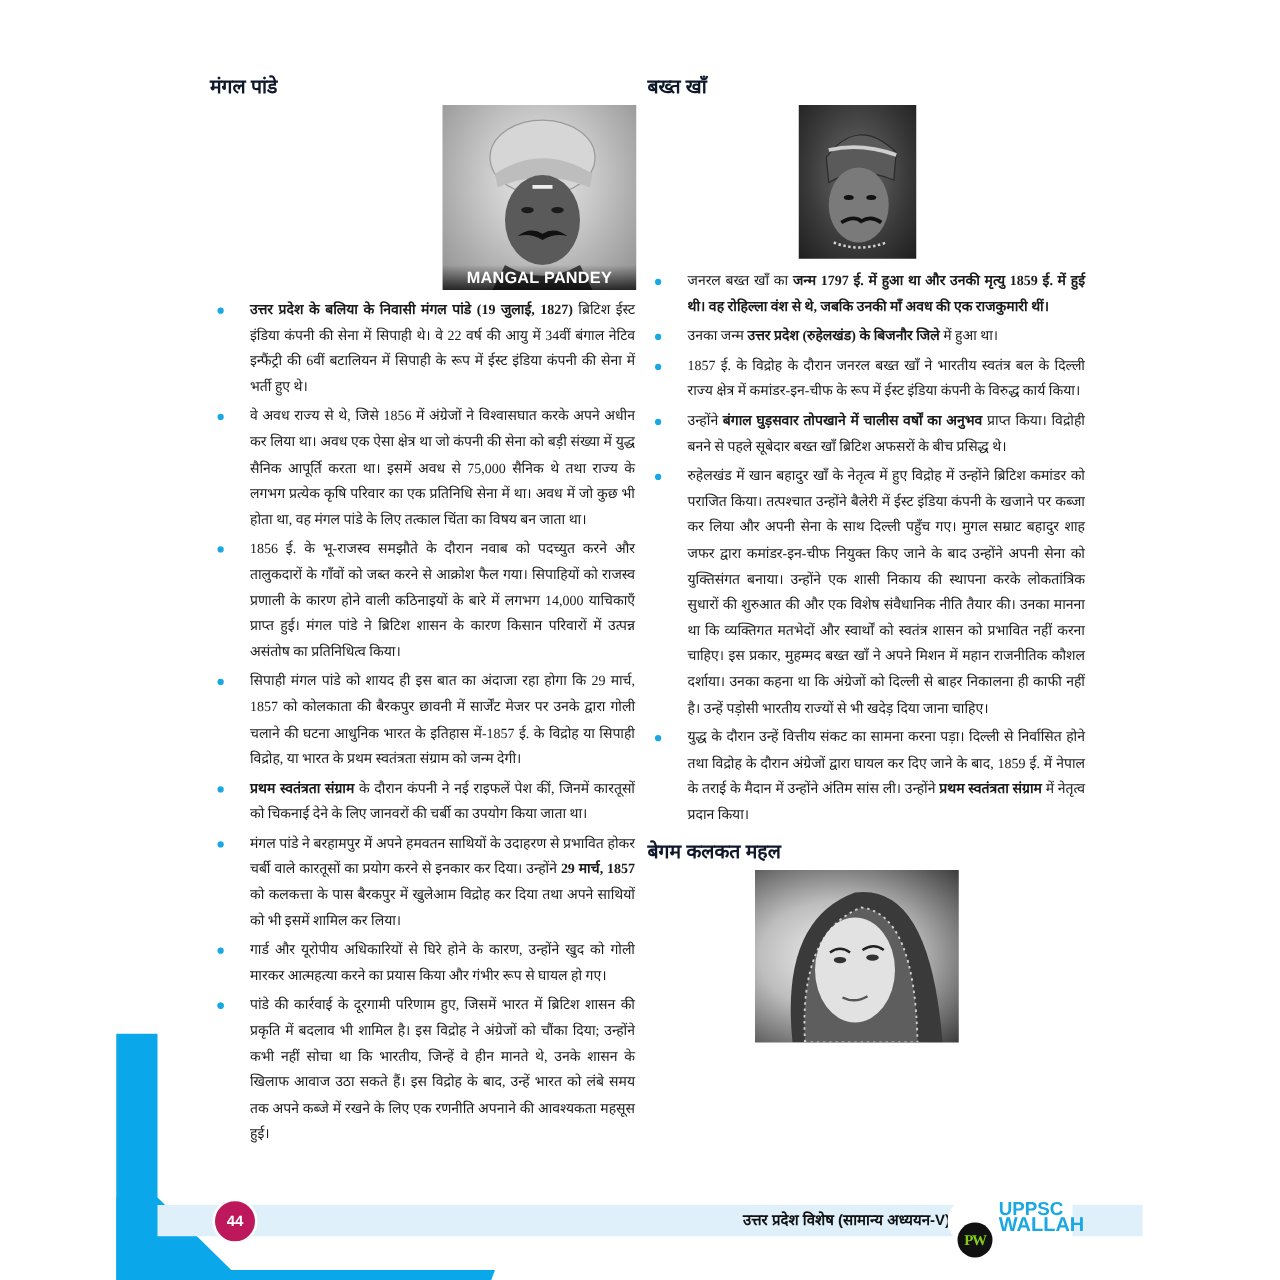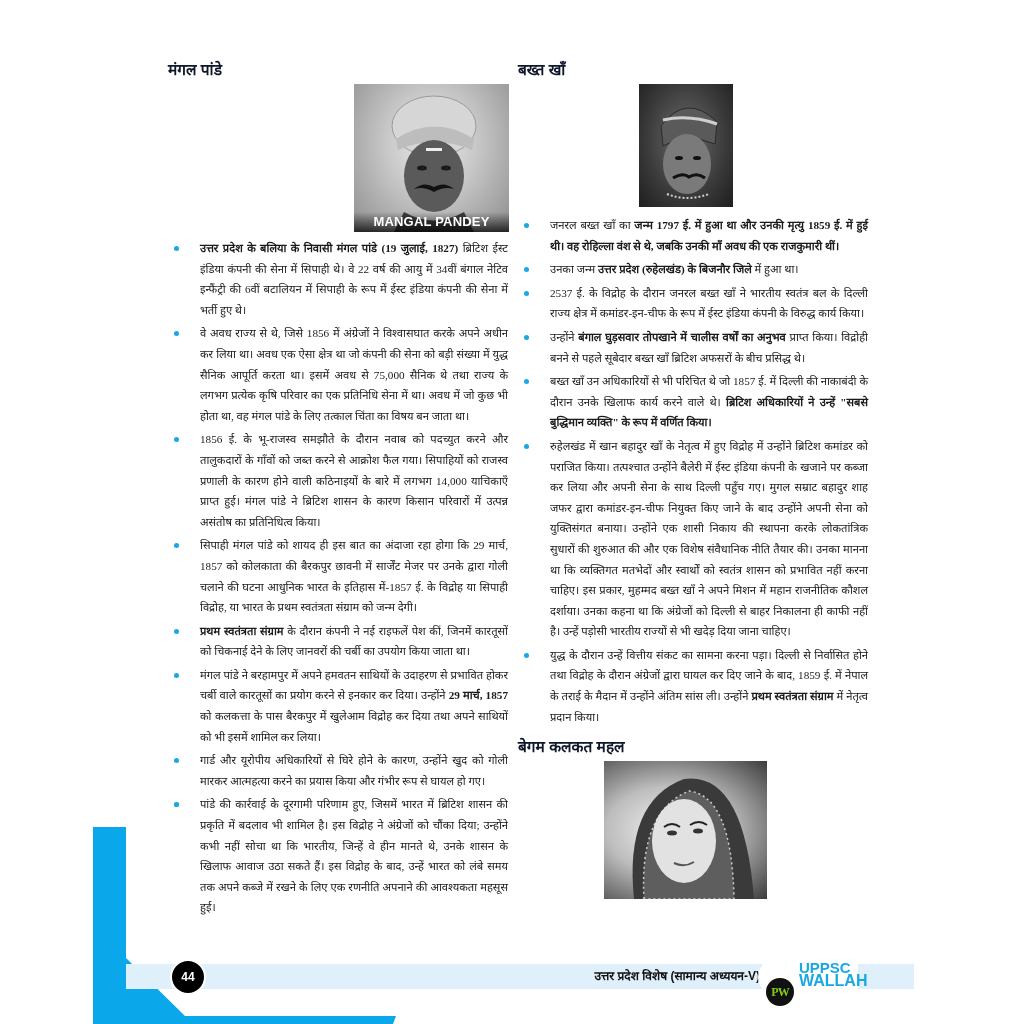--- a/index.html
+++ b/index.html
@@ -52,21 +52,21 @@
   .begum-title { margin-top: 8px; }
 
   
   .deco-vertical { position: absolute; left: 93px; top: 827px; width: 33px; height: 197px; background: #0aa7ea; }
   .deco-bottom { position: absolute; left: 93px; top: 958px; width: 303px; height: 66px; }
 
   
   .footer-bar { position: absolute; left: 126px; top: 964px; width: 788px; height: 25px; background: #dff0fb; }
   .page-badge {
     position: absolute; left: 170px; top: 959px; width: 36px; height: 36px; border-radius: 50%;
-    background: #000000; border: 2px solid #ffffff; color: #fff;
+    background: #be185d; border: 2px solid #ffffff; color: #fff;
     font-family: "Liberation Sans", "DejaVu Sans", sans-serif; font-weight: bold; font-size: 12px;
     display: flex; align-items: center; justify-content: center;
   }
   .footer-text {
     position: absolute; right: 264px; top: 966px; font-size: 12px; font-weight: bold; line-height: 20px;
     font-family: "Liberation Sans", "DejaVu Sans", sans-serif; color: #111;
   }
   .logo-wrap { position: absolute; left: 758px; top: 959px; width: 100px; height: 36px; background: #fff; border-radius: 18px 0 0 18px; }
   .pw-logo {
     position: absolute; left: 766px; top: 978px; width: 28px; height: 28px; border-radius: 50%;
@@ -124,23 +124,22 @@
       <ellipse cx="40" cy="74" rx="4" ry="2" fill="#111"></ellipse>
       <ellipse cx="58" cy="74" rx="4" ry="2" fill="#111"></ellipse>
       <path d="M34 94 Q44 88 50 93 Q58 88 66 94" stroke="#111" stroke-width="3" fill="none"></path>
       <path d="M28 110 Q48 118 70 110" stroke="#d0d0d0" stroke-width="2" stroke-dasharray="2 2" fill="none"></path>
     </svg>
   </div>
 
   <ul class="bullets">
     <li><span class="dot"></span><span>जनरल बख्त खाँ का </span><b>जन्म 1797 ई. में हुआ था और उनकी मृत्यु 1859 ई. में हुई थी। वह रोहिल्ला वंश से थे, जबकि उनकी माँ अवध की एक राजकुमारी थीं।</b></li>
     <li><span class="dot"></span><span>उनका जन्म </span><b>उत्तर प्रदेश (रुहेलखंड) के बिजनौर जिले</b><span> में हुआ था।</span></li>
-    <li><span class="dot"></span><span>2537 ई. के विद्रोह के दौरान जनरल बख्त खाँ ने भारतीय स्वतंत्र बल के दिल्ली राज्य क्षेत्र में कमांडर-इन-चीफ के रूप में ईस्ट इंडिया कंपनी के विरुद्ध कार्य किया।</span></li>
+    <li><span class="dot"></span><span>1857 ई. के विद्रोह के दौरान जनरल बख्त खाँ ने भारतीय स्वतंत्र बल के दिल्ली राज्य क्षेत्र में कमांडर-इन-चीफ के रूप में ईस्ट इंडिया कंपनी के विरुद्ध कार्य किया।</span></li>
     <li><span class="dot"></span><span>उन्होंने </span><b>बंगाल घुड़सवार तोपखाने में चालीस वर्षों का अनुभव</b><span> प्राप्त किया। विद्रोही बनने से पहले सूबेदार बख्त खाँ ब्रिटिश अफसरों के बीच प्रसिद्ध थे।</span></li>
-    <li><span class="dot"></span><span>बख्त खाँ उन अधिकारियों से भी परिचित थे जो 1857 ई. में दिल्ली की नाकाबंदी के दौरान उनके खिलाफ कार्य करने वाले थे। </span><b>ब्रिटिश अधिकारियों ने उन्हें "सबसे बुद्धिमान व्यक्ति" के रूप में वर्णित किया।</b></li>
     <li><span class="dot"></span><span>रुहेलखंड में खान बहादुर खाँ के नेतृत्व में हुए विद्रोह में उन्होंने ब्रिटिश कमांडर को पराजित किया। तत्पश्चात उन्होंने बैलेरी में ईस्ट इंडिया कंपनी के खजाने पर कब्जा कर लिया और अपनी सेना के साथ दिल्ली पहुँच गए। मुगल सम्राट बहादुर शाह जफर द्वारा कमांडर-इन-चीफ नियुक्त किए जाने के बाद उन्होंने अपनी सेना को युक्तिसंगत बनाया। उन्होंने एक शासी निकाय की स्थापना करके लोकतांत्रिक सुधारों की शुरुआत की और एक विशेष संवैधानिक नीति तैयार की। उनका मानना था कि व्यक्तिगत मतभेदों और स्वार्थों को स्वतंत्र शासन को प्रभावित नहीं करना चाहिए। इस प्रकार, मुहम्मद बख्त खाँ ने अपने मिशन में महान राजनीतिक कौशल दर्शाया। उनका कहना था कि अंग्रेजों को दिल्ली से बाहर निकालना ही काफी नहीं है। उन्हें पड़ोसी भारतीय राज्यों से भी खदेड़ दिया जाना चाहिए।</span></li>
     <li><span class="dot"></span><span>युद्ध के दौरान उन्हें वित्तीय संकट का सामना करना पड़ा। दिल्ली से निर्वासित होने तथा विद्रोह के दौरान अंग्रेजों द्वारा घायल कर दिए जाने के बाद, 1859 ई. में नेपाल के तराई के मैदान में उन्होंने अंतिम सांस ली। उन्होंने </span><b>प्रथम स्वतंत्रता संग्राम</b><span> में नेतृत्व प्रदान किया।</span></li>
   </ul>
 
   <div class="section-title begum-title">बेगम कलकत महल</div>
 
   <div class="portrait p-begum">
     <svg viewBox="0 0 163 138">
       <path d="M30 138 Q20 40 80 18 Q140 10 150 138 Z" fill="#3a3a3a"></path>
       <path d="M40 138 Q35 50 85 30 Q128 35 130 138 Z" fill="#5e5e5e" stroke="#cfcfcf" stroke-width="1.5" stroke-dasharray="2 3"></path>

